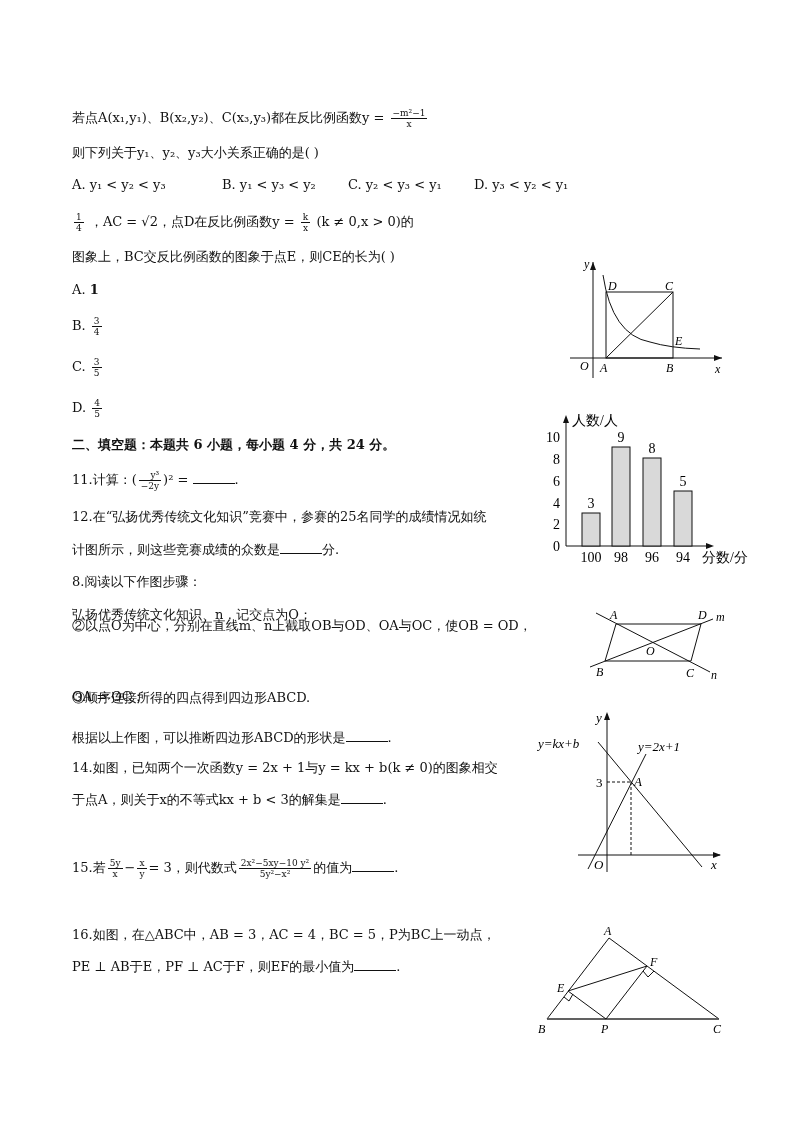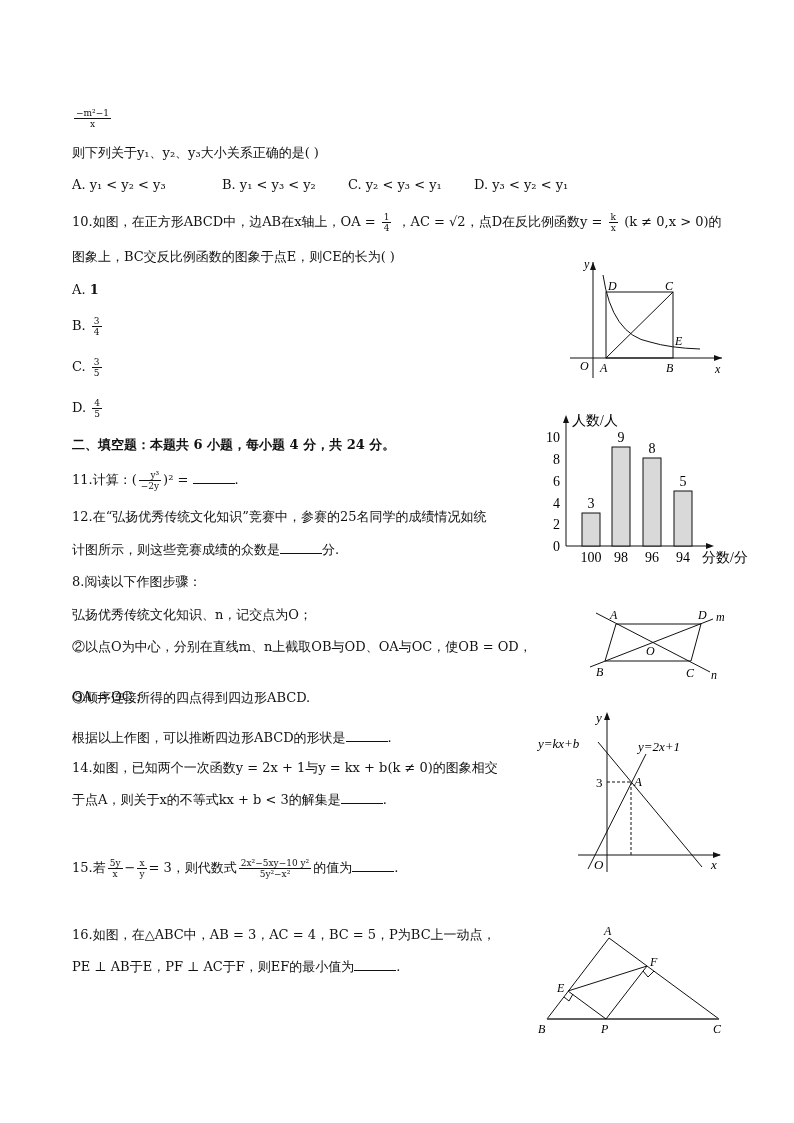--- a/index.html
+++ b/index.html
@@ -11,29 +11,29 @@
   .frac .den { display:block; padding:0 2px; }
   .blank { display:inline-block; width:42px; border-bottom:1px solid #111; height:12px; vertical-align:baseline; }
   .bold { font-weight:bold; }
   .fig { position:absolute; }
   svg text { font-family:"Liberation Serif","DejaVu Serif",serif; }
 </style>
 </head>
 <body>
 
 <div class="line" style="top:108px">
+  <span>若点A(x₁,y₁)、B(x₂,y₂)、C(x₃,y₃)都在反比例函数y =</span>
   <span class="frac"><span class="num">−m²−1</span><span class="den">x</span></span>
 </div>
 <div class="line" style="top:143px">则下列关于y₁、y₂、y₃大小关系正确的是(    )</div>
 <div class="line" style="top:175px">
   <span style="display:inline-block;width:150px">A. y₁ &lt; y₂ &lt; y₃</span><span style="display:inline-block;width:126px">B. y₁ &lt; y₃ &lt; y₂</span><span style="display:inline-block;width:126px">C. y₂ &lt; y₃ &lt; y₁</span><span>D. y₃ &lt; y₂ &lt; y₁</span>
 </div>
 
 <div class="line" style="top:212px">
-  <span>10.如图，在正方形ABCD中，边AB在x轴上，OA =</span>
   <span class="frac"><span class="num">1</span><span class="den">4</span></span>
   <span>，AC = √2，点D在反比例函数y =</span>
   <span class="frac"><span class="num">k</span><span class="den">x</span></span>
   <span>(k ≠ 0,x &gt; 0)的</span>
 </div>
 <div class="line" style="top:247px">图象上，BC交反比例函数的图象于点E，则CE的长为(    )</div>
 <div class="line" style="top:280px">
   <span>A.</span>
   <span class="bold">1</span>
 </div>
@@ -108,21 +108,21 @@
   <g font-size="14" text-anchor="middle">
     <text x="61" y="157">100</text>
     <text x="91" y="157">98</text>
     <text x="122" y="157">96</text>
     <text x="153" y="157">94</text>
   </g>
 </svg>
 
 <div class="line" style="top:572px">8.阅读以下作图步骤：</div>
 <div class="line" style="top:605px">弘扬优秀传统文化知识、n，记交点为O；</div>
-<div class="line" style="top:637px">②以点O为中心，分别在直线m、n上截取OB与OD、OA与OC，使OB = OD，</div>
+<div class="line" style="top:616px">②以点O为中心，分别在直线m、n上截取OB与OD、OA与OC，使OB = OD，</div>
 <div class="line" style="top:687px">OA = OC；</div>
 <div class="line" style="top:688px">③顺序连接所得的四点得到四边形ABCD.</div>
 <div class="line" style="top:728px">
   <span>根据以上作图，可以推断四边形ABCD的形状是</span><span class="blank"></span><span>.</span>
 </div>
 
 <svg class="fig" style="left:580px;top:595px" width="180" height="90">
   <line x1="16" y1="18" x2="130" y2="77" stroke="#111" stroke-width="1"></line>
   <line x1="10" y1="72" x2="133" y2="24" stroke="#111" stroke-width="1"></line>
   <polygon points="36,29 121,29 111,66 25,66" fill="none" stroke="#111" stroke-width="1"></polygon>

